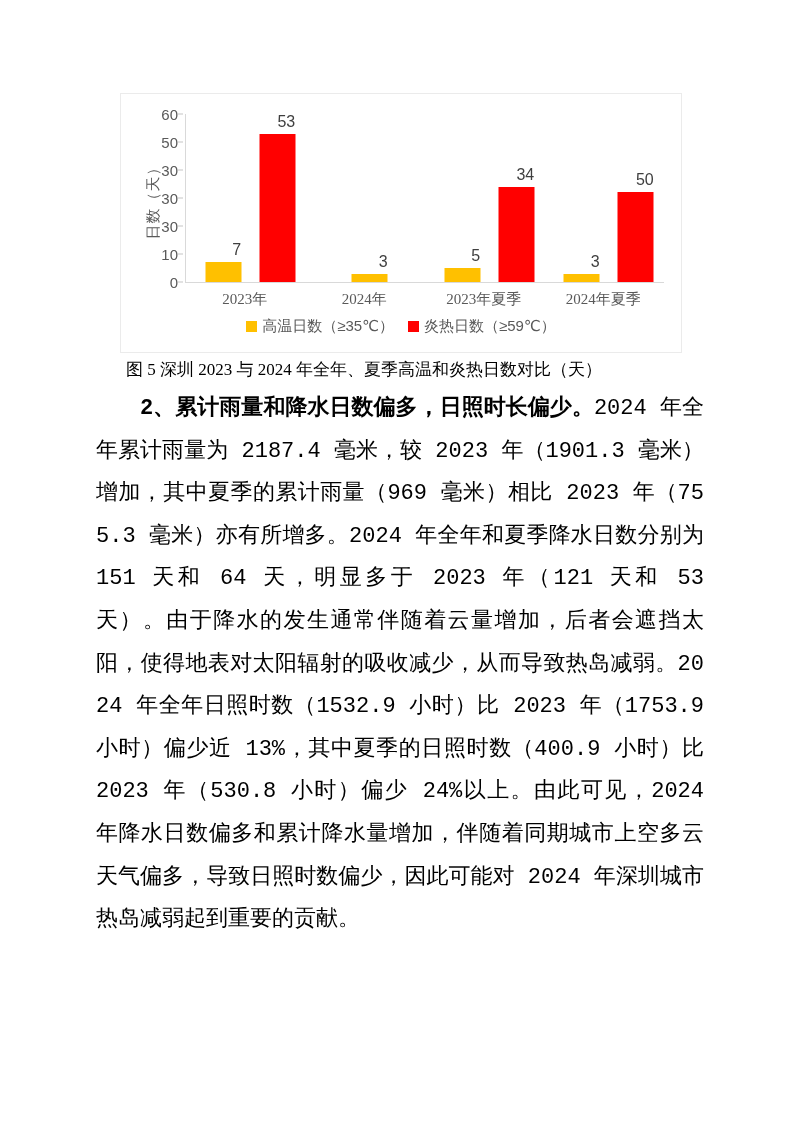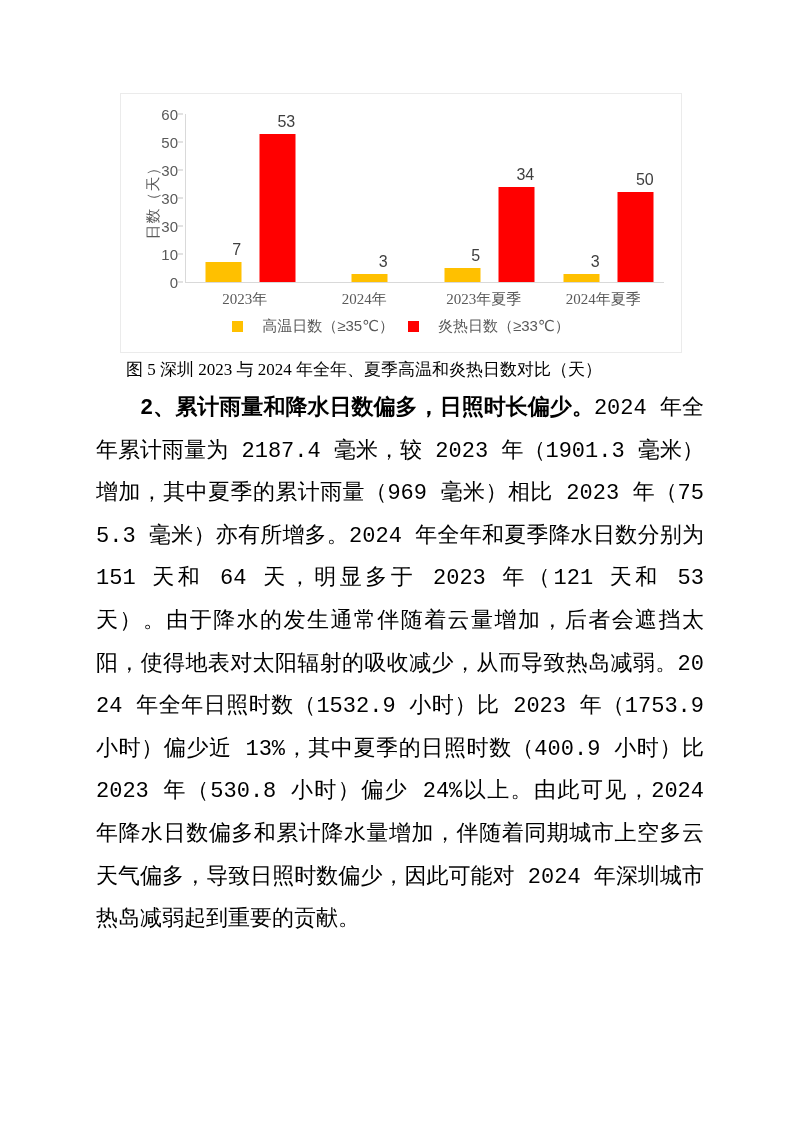--- a/index.html
+++ b/index.html
@@ -50,21 +50,21 @@
     position:absolute;left:64px;top:196px;width:478px;
     display:flex;
     font-family:Liberation Serif, serif;
   }
   .xlabels span{flex:1;text-align:center;font-size:15px;color:#595959;}
   .legend{
     position:absolute;left:0;right:0;top:223px;
     display:flex;justify-content:center;align-items:center;gap:14px;
     font-size:15px;color:#595959;
   }
-  .legend-item{display:flex;align-items:center;gap:19px;}
+  .legend-item{display:flex;align-items:center;gap:5px;}
   .swatch{width:11px;height:11px;display:inline-block;}
   
   .caption{
     position:absolute;left:0;top:358px;width:728px;margin:0;
     text-align:center;
     font-size:17px;color:#000000;
   }
   
   .body-text{
     position:absolute;left:96px;top:388px;width:608px;margin:0;
@@ -166,21 +166,21 @@
         <span>2023年夏季</span>
         <span>2024年夏季</span>
       </div>
     <div class="legend">
         <span class="legend-item">
           <span class="swatch" style="background: rgb(255, 192, 0);"></span>
           <span>高温日数（≥35℃）</span>
         </span>
         <span class="legend-item">
           <span class="swatch" style="background: rgb(255, 0, 0);"></span>
-          <span>炎热日数（≥33℃）</span>
+          <span>炎热日数（≥59℃）</span>
         </span>
       </div>
   </div>
 
   <p class="caption">图 5 深圳 2023 与 2024 年全年、夏季高温和炎热日数对比（天）</p>
 
   <p class="body-text"><span class="lead">2、累计雨量和降水日数偏多，日照时长偏少。</span><span>2024 年全年累计雨量为 2187.4 毫米，较 2023 年（1901.3 毫米）增加，其中夏季的累计雨量（969 毫米）相比 2023 年（755.3 毫米）亦有所增多。2024 年全年和夏季降水日数分别为 151 天和 64 天，明显多于 2023 年（121 天和 53 天）。由于降水的发生通常伴随着云量增加，后者会遮挡太阳，使得地表对太阳辐射的吸收减少，从而导致热岛减弱。2024 年全年日照时数（1532.9 小时）比 2023 年（1753.9 小时）偏少近 13%，其中夏季的日照时数（400.9 小时）比 2023 年（530.8 小时）偏少 24%以上。由此可见，2024 年降水日数偏多和累计降水量增加，伴随着同期城市上空多云天气偏多，导致日照时数偏少，因此可能对 2024 年深圳城市热岛减弱起到重要的贡献。</span></p>
 
 </div>
 

